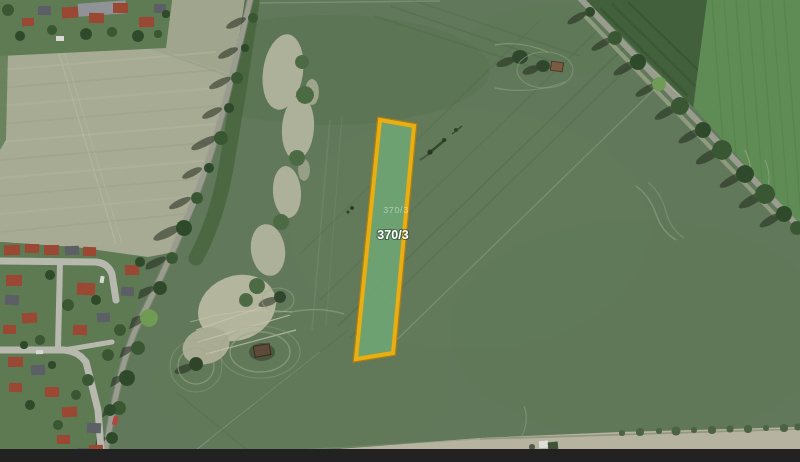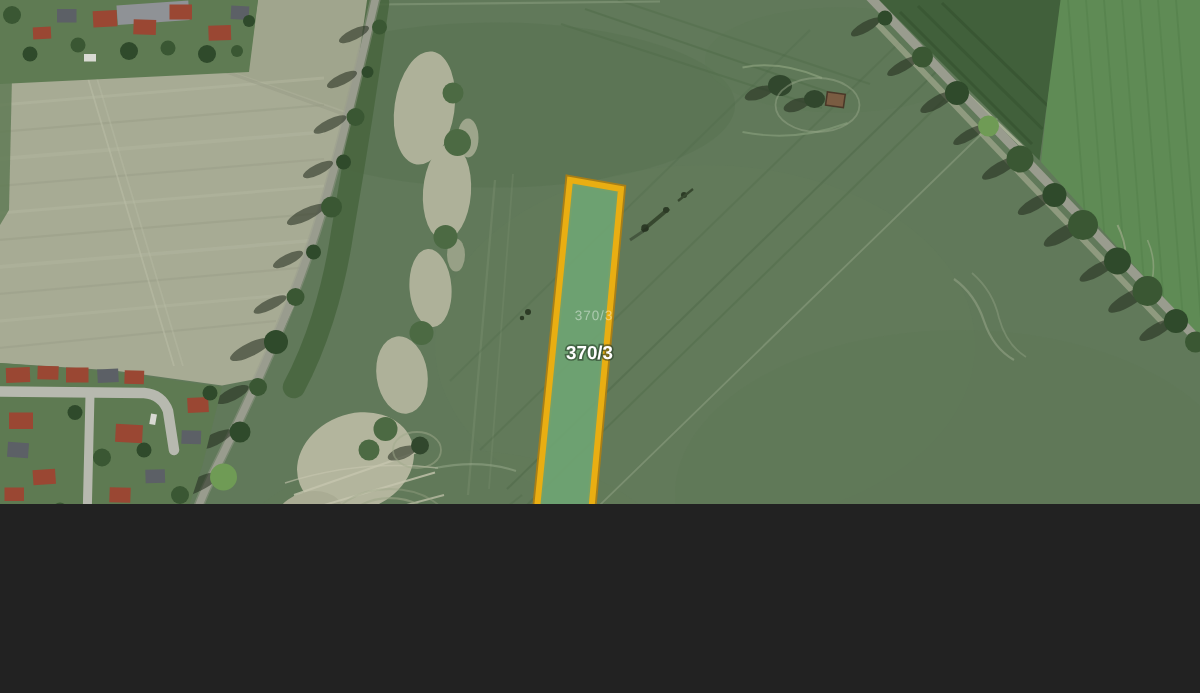--- a/index.html
+++ b/index.html
@@ -1,16 +1,16 @@
 <!DOCTYPE html>
 <html style="--main_field: #61795a; --pale_field: #a7ab94; --dark_field: #41603b; --bright_field: #5f8b55; --bare_soil: #aeb199; --road: #999c8e; --tree: #3a5733; --roof_red: #9a4733; --roof_gray: #5c6066; --street: #b7b9af;"><head>
 <meta charset="utf-8">
 <style>
   html,body{margin:0;padding:0;background:#222;}
-  #stage{position:relative;width:800px;height:336px;overflow:hidden;font-family:"Liberation Sans",sans-serif;}
+  #stage{position:relative;width:800px;height:449px;overflow:hidden;font-family:"Liberation Sans",sans-serif;}
   #stage svg{display:block;width:800px;height:462px;}
   .main-field{fill:var(--main_field);}
   .pale-field{fill:var(--pale_field);}
   .dark-field{fill:var(--dark_field);}
   .bright-field{fill:var(--bright_field);}
   .bare{fill:var(--bare_soil);}
   .road{stroke:var(--road);fill:none;}
   .street{stroke:var(--street);fill:none;stroke-linecap:round;}
   .tree{fill:var(--tree);}
   .tree2{fill:#2f4a2b;}

